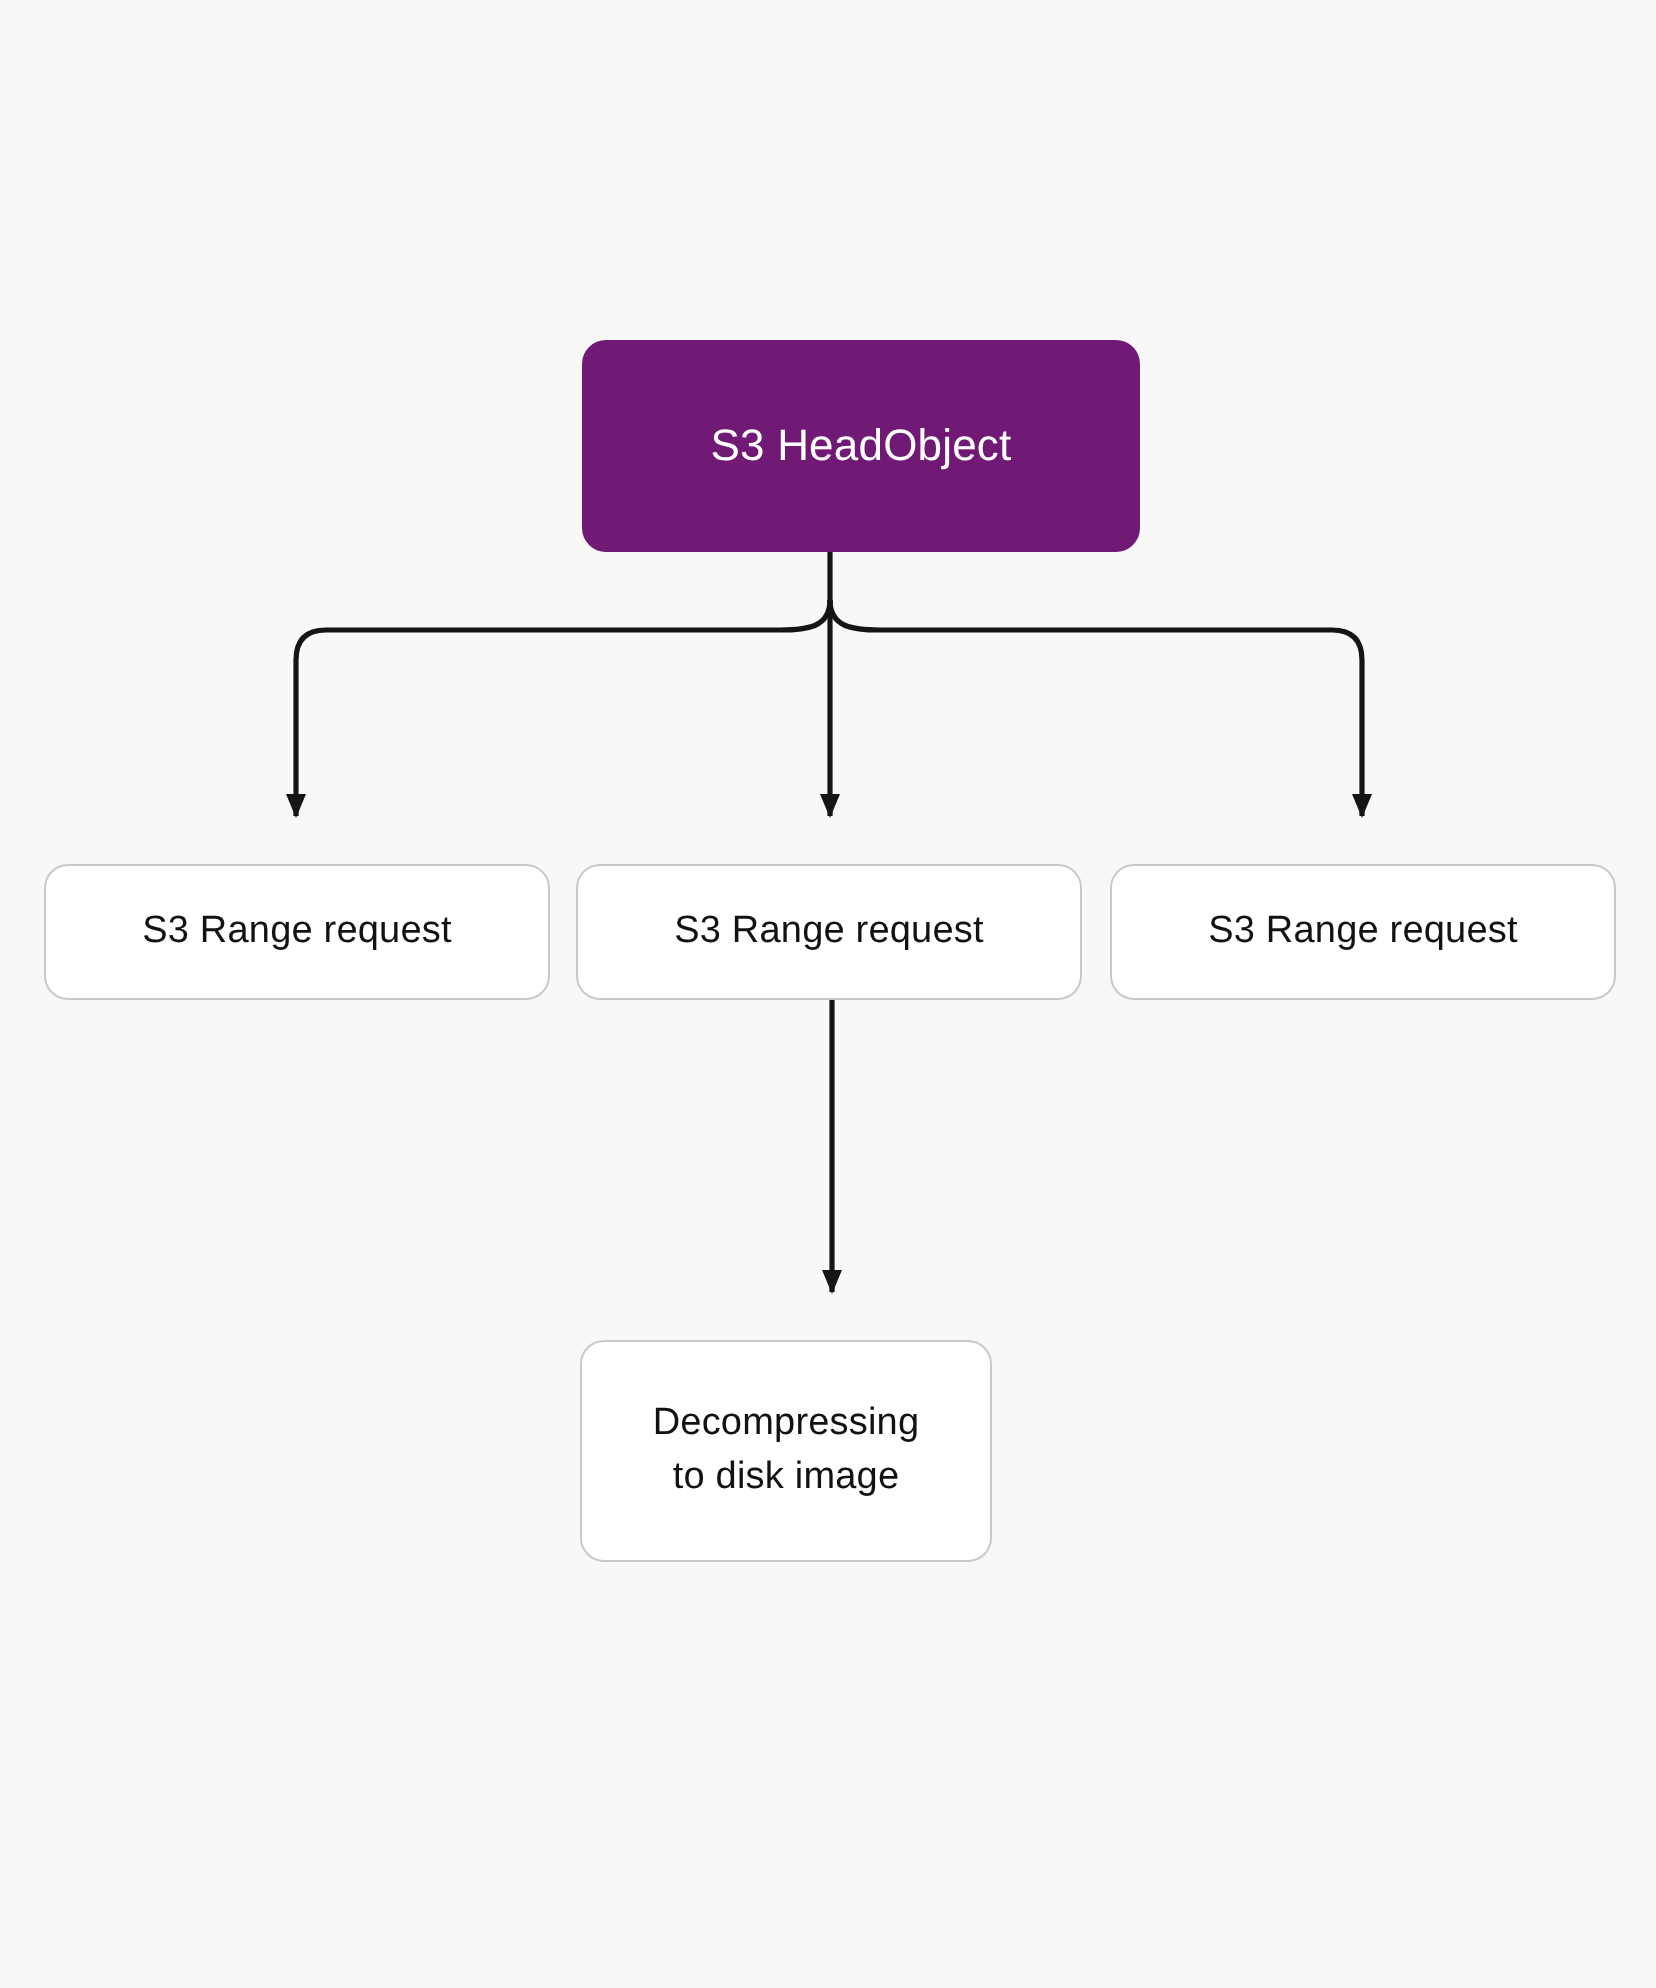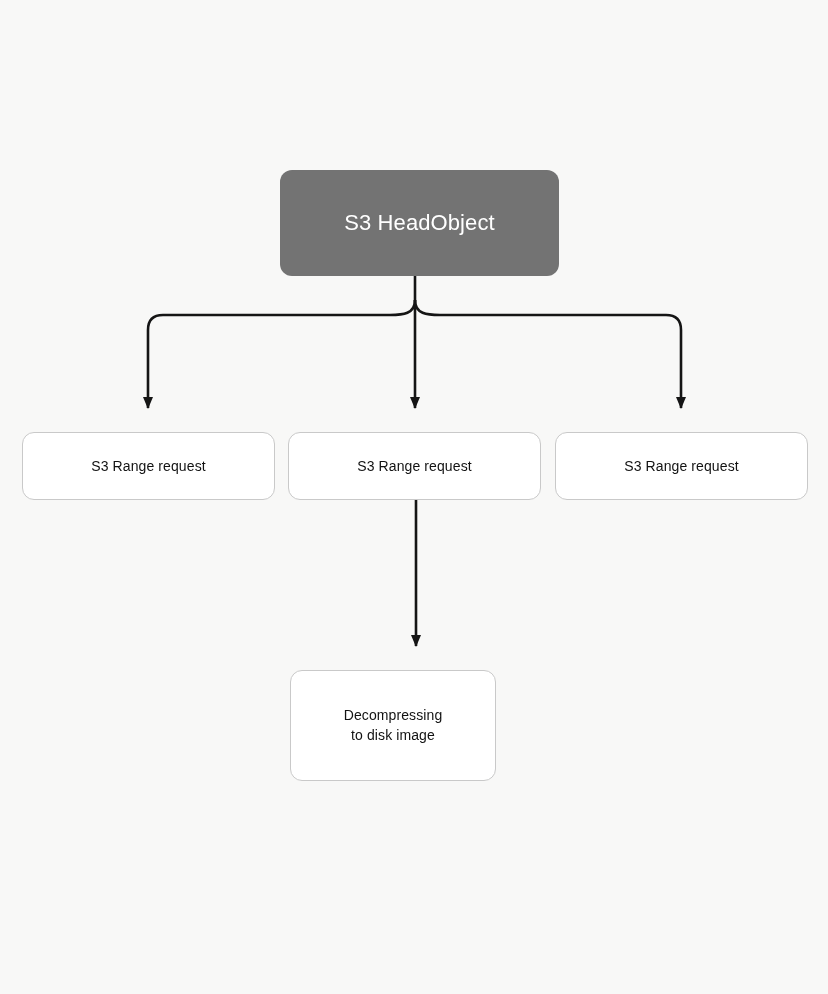--- a/index.html
+++ b/index.html
@@ -29,34 +29,34 @@
   .node {
     position: absolute;
     box-sizing: border-box;
     display: flex;
     align-items: center;
     justify-content: center;
     text-align: center;
     border-radius: 12px;
   }
   .node-root {
-    left: 280px;
+    left: 291px;
     top: 170px;
     width: 279px;
     height: 106px;
-    background: #737373;
+    background: #701a75;
     color: #ffffff;
     font-size: 22px;
     letter-spacing: 0.1px;
   }
   .node-leaf {
     background: #ffffff;
     border: 1.6px solid #c9c9c9;
     color: #121212;
-    font-size: 14px;
+    font-size: 19px;
     letter-spacing: 0.1px;
   }
   .node-r1 { left: 22px;  top: 432px; width: 253px; height: 68px; }
   .node-r2 { left: 288px; top: 432px; width: 253px; height: 68px; }
   .node-r3 { left: 555px; top: 432px; width: 253px; height: 68px; }
   .node-decomp {
     left: 290px;
     top: 670px;
     width: 206px;
     height: 111px;

